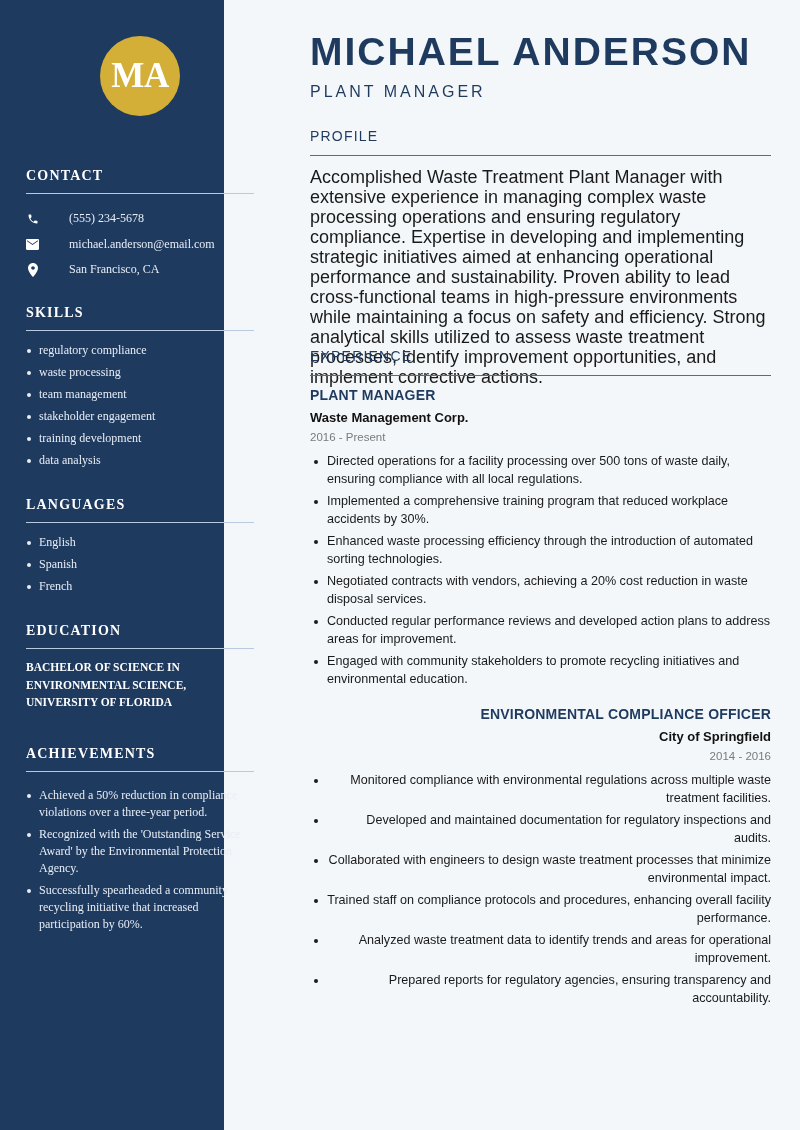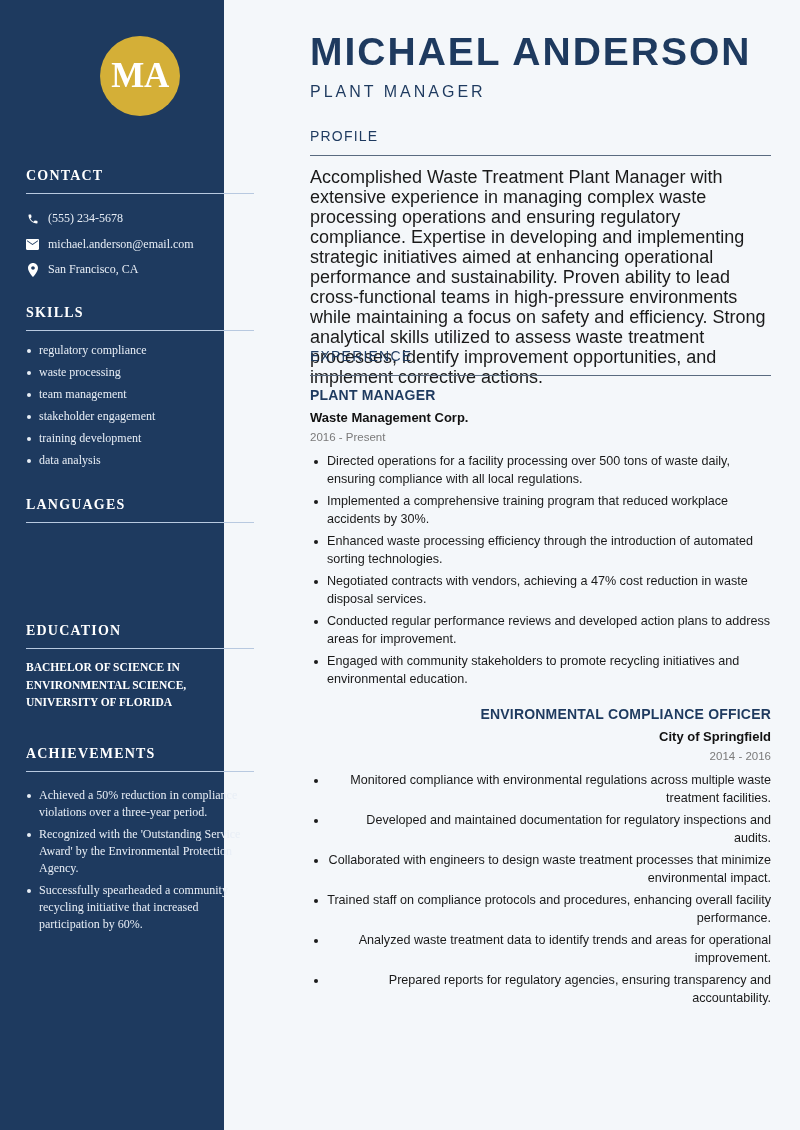--- a/index.html
+++ b/index.html
@@ -31,21 +31,21 @@
   }
   .side-heading {
     font-size: 14px; font-weight: bold; letter-spacing: 1.2px;
     color: #ffffff;
     padding-bottom: 9px;
     border-bottom: 1.5px solid #b8c9e0;
   }
   .contact-list { margin-top: 12px; }
   .contact-row {
     display: flex; align-items: center;
-    height: 25.5px; font-size: 12px; color: #e8eef6;
+    height: 25.5px; font-size: 12px; color: #e8eef6; gap: 21px;
   }
   .contact-row .ic {
     width: 13px; height: 13px; margin-right: 9px;
     display: inline-flex; align-items: center; justify-content: center;
   }
   .bullet-list { list-style: none; margin-top: 11px; }
   .bullet-list li {
     position: relative; padding-left: 13px;
     font-size: 12px; color: #e8eef6;
     line-height: 17px; margin-bottom: 5px;
@@ -154,20 +154,25 @@
       <li>waste processing</li>
       <li>team management</li>
       <li>stakeholder engagement</li>
       <li>training development</li>
       <li>data analysis</li>
     </ul>
   </section>
 
   <section class="side-section" style="top:497px">
     <h2 class="side-heading">LANGUAGES</h2>
+    <ul class="bullet-list">
+      <li>English</li>
+      <li>Spanish</li>
+      <li>French</li>
+    </ul>
   </section>
 
   <section class="side-section" style="top:623px">
     <h2 class="side-heading">EDUCATION</h2>
     <div class="edu-text">BACHELOR OF SCIENCE IN ENVIRONMENTAL SCIENCE, UNIVERSITY OF FLORIDA</div>
   </section>
 
   <section class="side-section" style="top:746px">
     <h2 class="side-heading">ACHIEVEMENTS</h2>
     <ul class="bullet-list ach-list" style="margin-top:15px">
@@ -191,21 +196,21 @@
     <h2 class="main-heading">EXPERIENCE</h2>
 
     <div class="job">
       <div class="job-title">PLANT MANAGER</div>
       <div class="company">Waste Management Corp.</div>
       <div class="dates">2016 - Present</div>
       <ul>
         <li>Directed operations for a facility processing over 500 tons of waste daily, ensuring compliance with all local regulations.</li>
         <li>Implemented a comprehensive training program that reduced workplace accidents by 30%.</li>
         <li>Enhanced waste processing efficiency through the introduction of automated sorting technologies.</li>
-        <li>Negotiated contracts with vendors, achieving a 47% cost reduction in waste disposal services.</li>
+        <li>Negotiated contracts with vendors, achieving a 20% cost reduction in waste disposal services.</li>
         <li>Conducted regular performance reviews and developed action plans to address areas for improvement.</li>
         <li>Engaged with community stakeholders to promote recycling initiatives and environmental education.</li>
       </ul>
     </div>
 
     <div class="job">
       <div class="job-title">ENVIRONMENTAL COMPLIANCE OFFICER</div>
       <div class="company">City of Springfield</div>
       <div class="dates">2014 - 2016</div>
       <ul>

